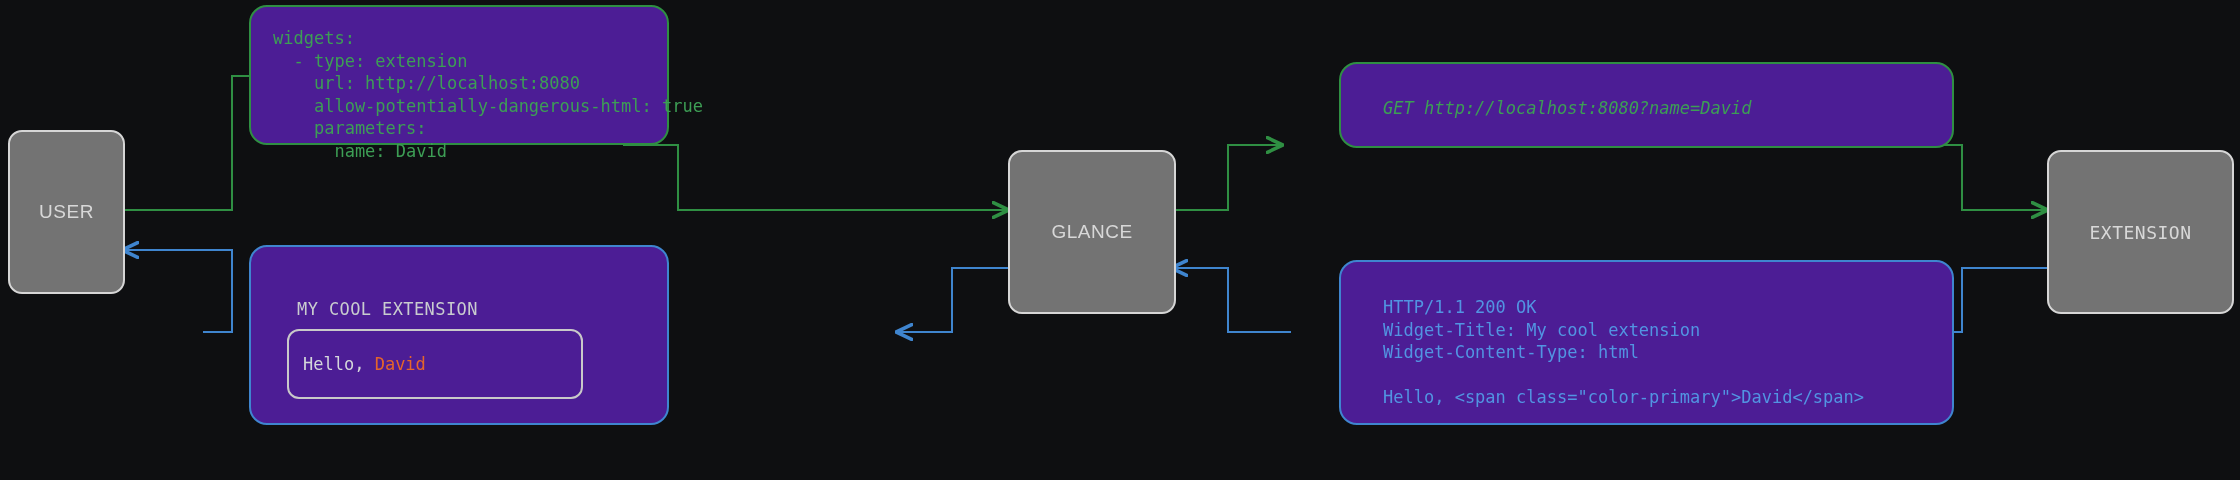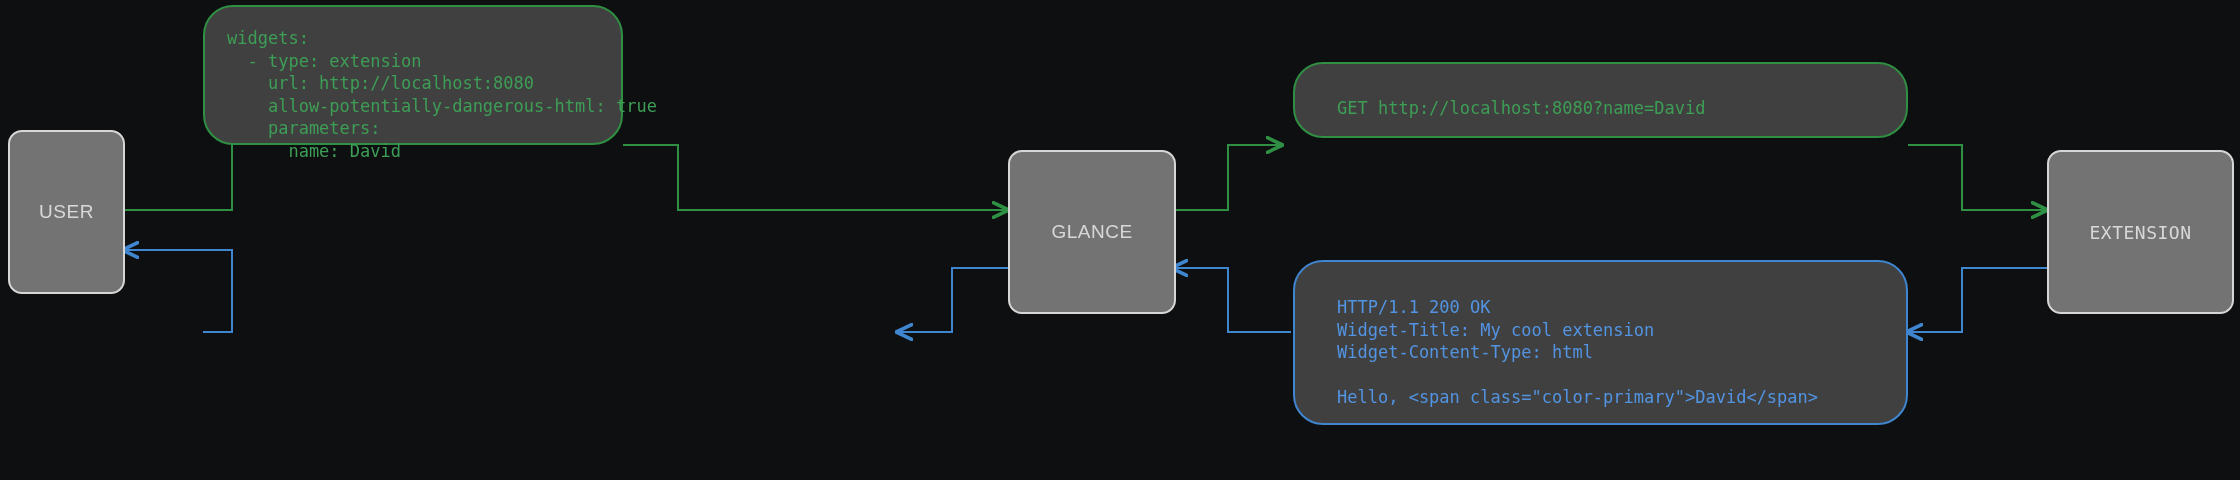--- a/index.html
+++ b/index.html
@@ -8,22 +8,23 @@
 
   .node{
     position:absolute;border:2px solid #d6d6d6;border-radius:14px;
     background:#737373;display:flex;align-items:center;justify-content:center;
   }
   .node-label{color:#d8d8d8;font-size:19px;letter-spacing:.5px;}
   .node-label.sans{font-family:"Liberation Sans",sans-serif;}
   .node-label.mono{font-family:"DejaVu Sans Mono","Liberation Mono",monospace;font-size:18px;}
 
   .msgbox{
-    position:absolute;border:2px solid;border-radius:30px;background:#404040;
+    position:absolute;border:2px solid;border-radius:18px;background:#4c1d95;
     box-sizing:border-box;
+    margin-left:46px;
   }
   .msgbox.green{border-color:#2f8f43;}
   .msgbox.blue{border-color:#3f85cf;}
 
   .code{
     font-family:"DejaVu Sans Mono","Liberation Mono",monospace;
     font-size:17px;line-height:22.5px;white-space:pre;
   }
   .code.green{color:#3d9e55;}
   .code.blue{color:#5294e2;}
@@ -96,26 +97,34 @@
 
   <div class="msgbox green" style="left:203px;top:5px;width:420px;height:140px;">
     <div class="code green" style="position:absolute;left:22px;top:20px;">widgets:
   - type: extension
     url: http://localhost:8080
     allow-potentially-dangerous-html: true
     parameters:
       name: David</div>
   </div>
 
-  <div class="msgbox green" style="left:1293px;top:62px;width:615px;height:76px;">
+  <div class="msgbox green" style="left:1293px;top:62px;width:615px;height:86px;font-style:italic;">
     <div class="code green" style="position:absolute;left:42px;top:33px;">GET http://localhost:8080?name=David</div>
   </div>
 
   <div class="msgbox blue" style="left:1293px;top:260px;width:615px;height:165px;">
     <div class="code blue" style="position:absolute;left:42px;top:34px;">HTTP/1.1 200 OK
 Widget-Title: My cool extension
 Widget-Content-Type: html
 
 Hello, &lt;span class="color-primary"&gt;David&lt;/span&gt;</div>
   </div>
 
+  <div class="msgbox blue" style="left:203px;top:245px;width:420px;height:180px;">
+    <div class="widgetcard">
+      <div class="widget-title">MY COOL EXTENSION</div>
+      <div class="widget-inner">
+        <div class="txt"><span>Hello, </span><span class="accent">David</span></div>
+      </div>
+    </div>
+  </div>
 
 </div>
 
 </body></html>

